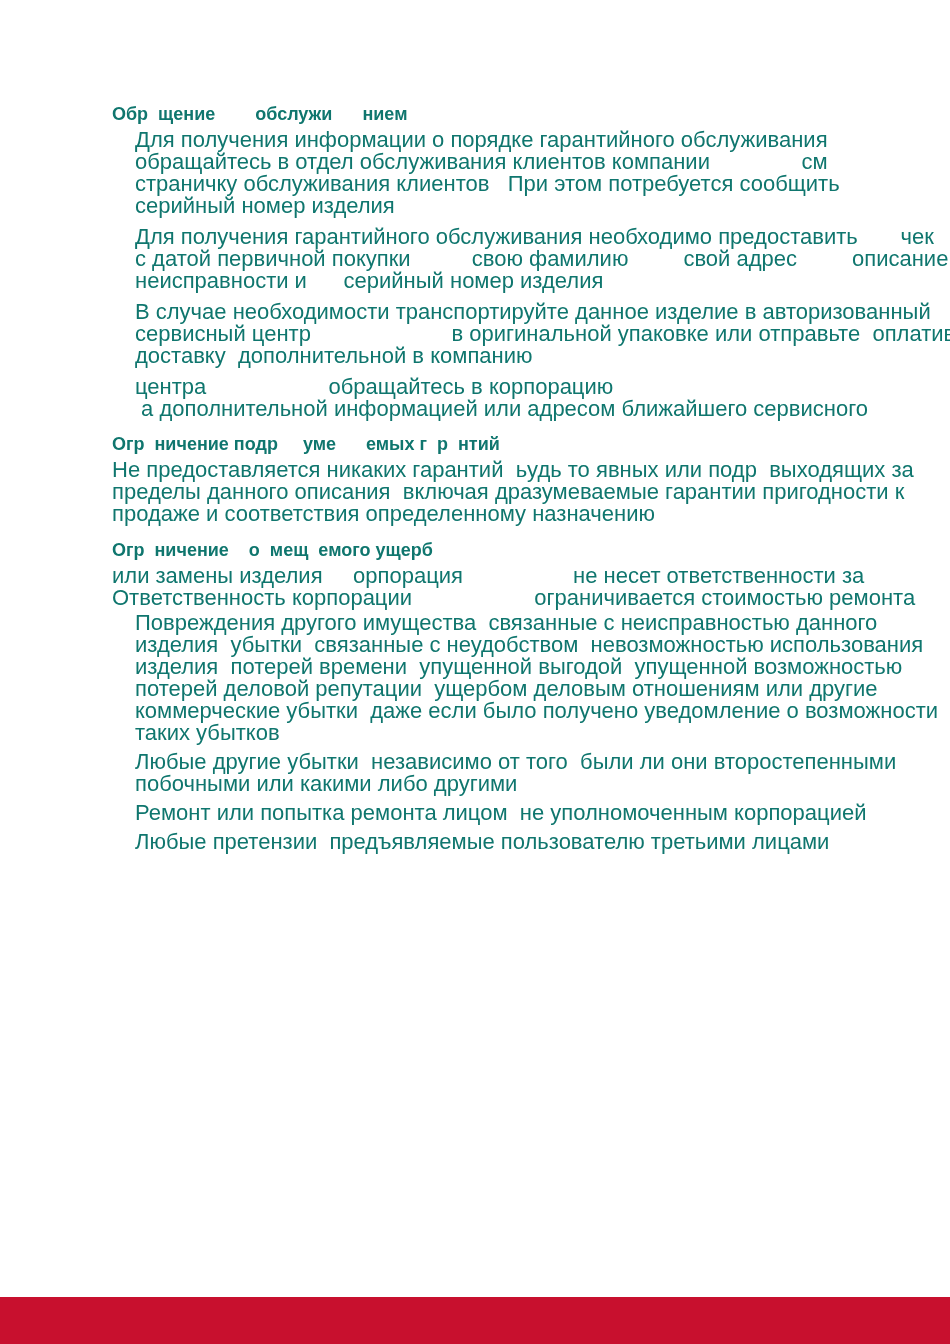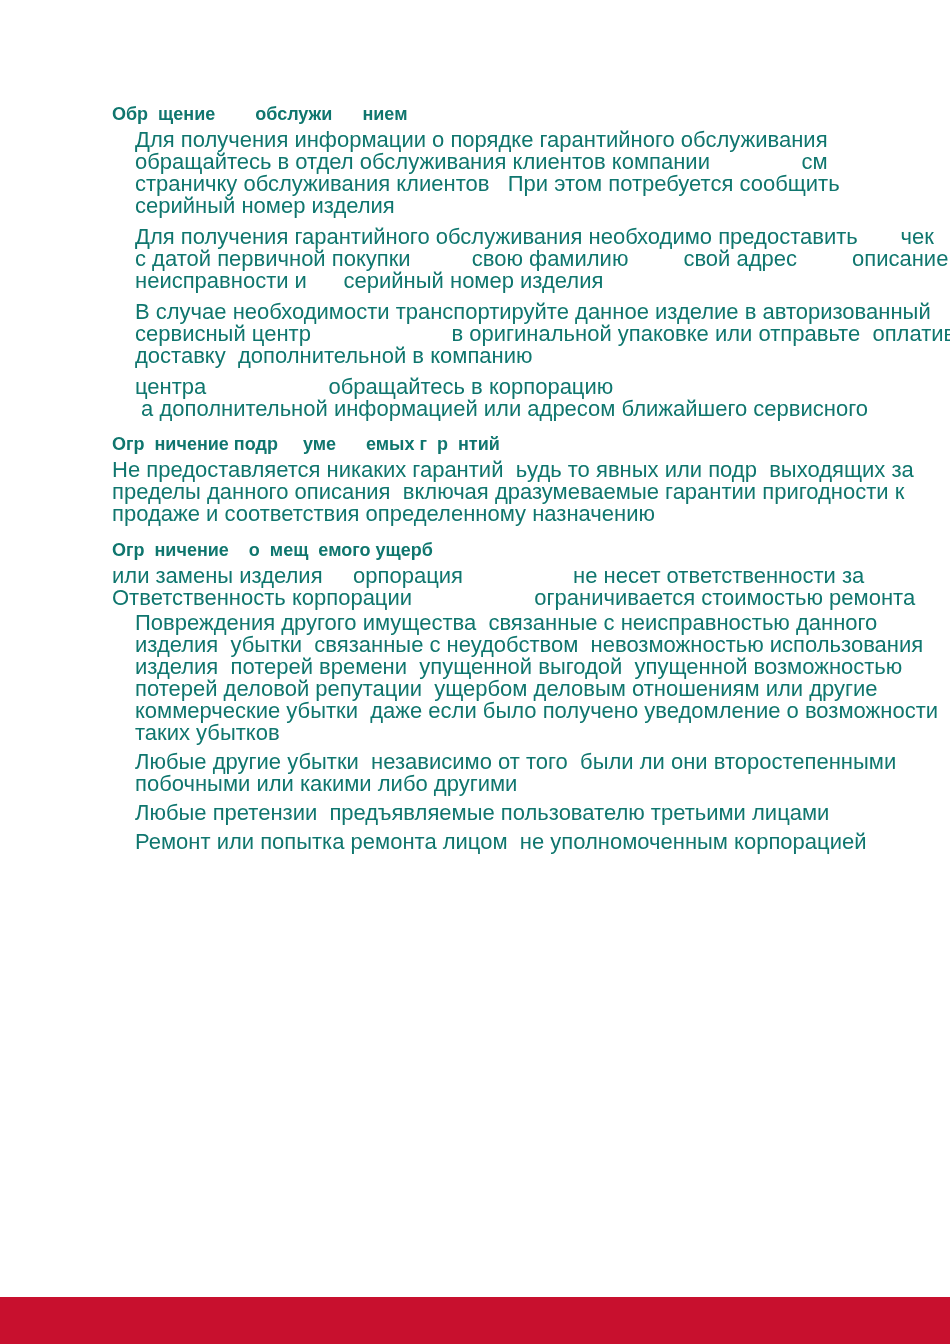--- a/index.html
+++ b/index.html
@@ -96,23 +96,23 @@
           <div class="tline">изделия  потерей времени  упущенной выгодой  упущенной возможностью</div>
           <div class="tline">потерей деловой репутации  ущербом деловым отношениям или другие</div>
           <div class="tline">коммерческие убытки  даже если было получено уведомление о возможности</div>
           <div class="tline">таких убытков</div>
         </div>
       <div class="para para--indent para--list">
           <div class="tline">Любые другие убытки  независимо от того  были ли они второстепенными</div>
           <div class="tline">побочными или какими либо другими</div>
         </div>
       <div class="para para--indent para--list">
-          <div class="tline">Любые претензии  предъявляемые пользователю третьими лицами</div>
+          <div class="tline">Ремонт или попытка ремонта лицом  не уполномоченным корпорацией</div>
         </div>
       <div class="para para--indent para--list">
-          <div class="tline">Ремонт или попытка ремонта лицом  не уполномоченным корпорацией</div>
+          <div class="tline">Любые претензии  предъявляемые пользователю третьими лицами</div>
         </div>
     </div>
 
   </div>
 
   <div class="footer-bar" style="background: rgb(200, 16, 46);"></div>
 </div>
 
 </body></html>

